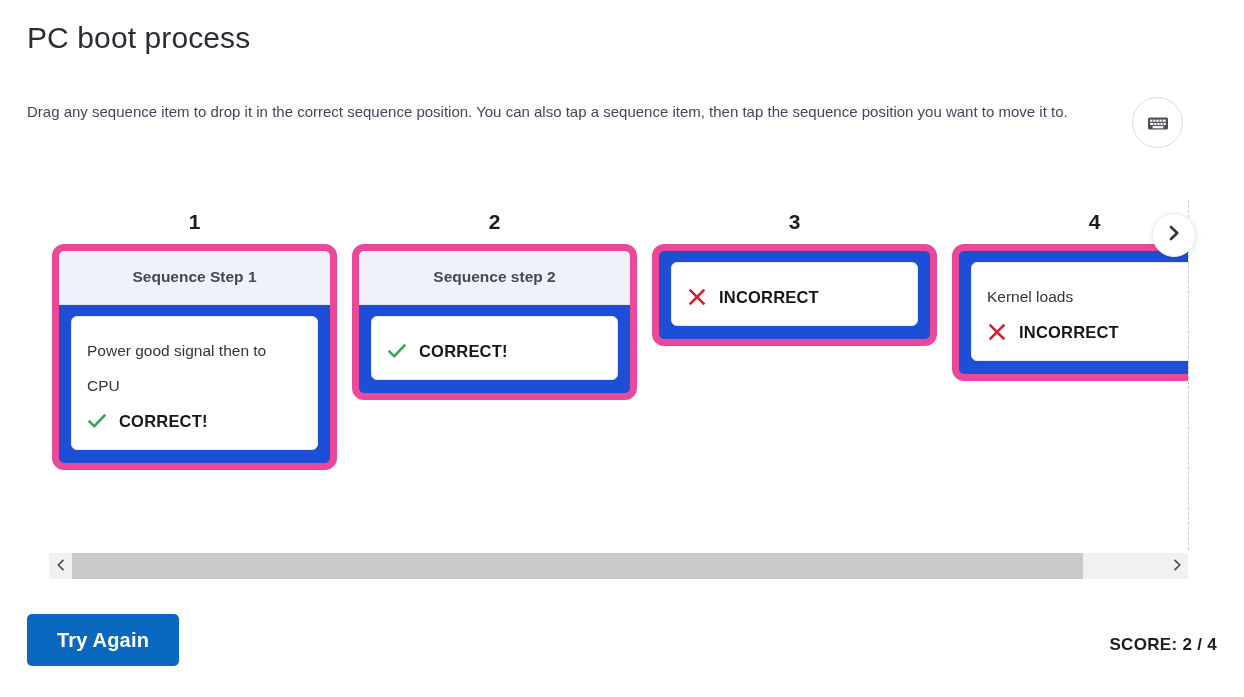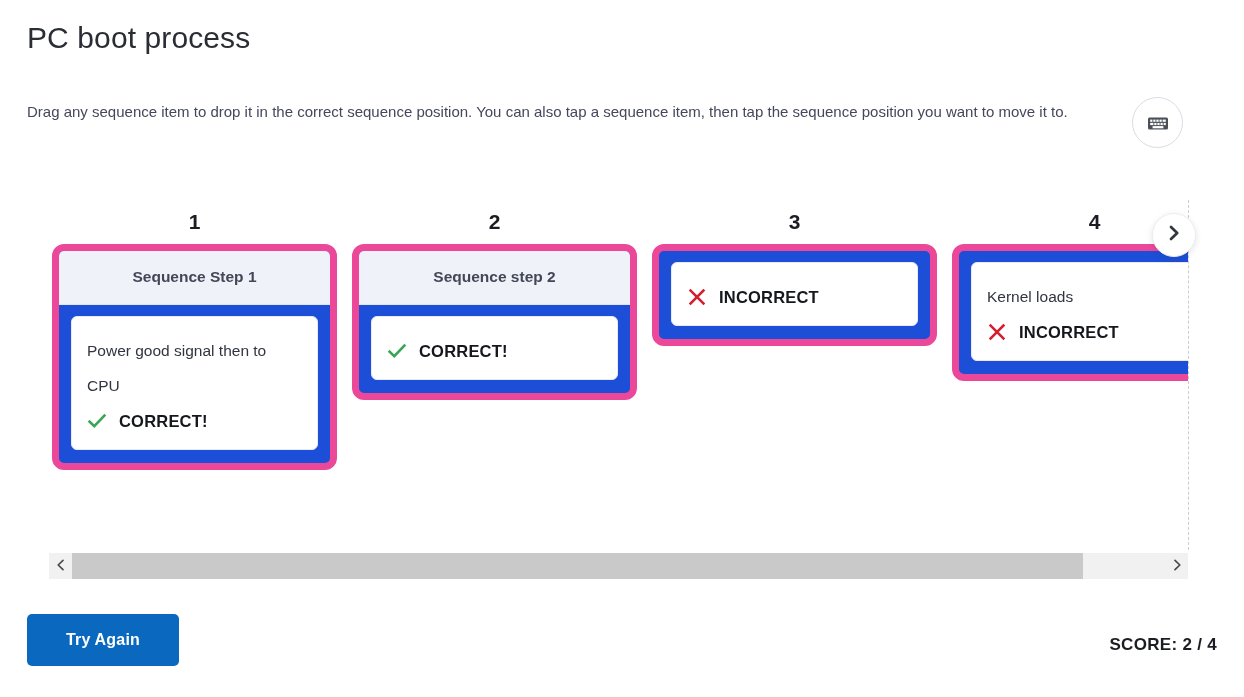--- a/index.html
+++ b/index.html
@@ -212,21 +212,21 @@
   #try-again {
     position: absolute;
     left: 27px;
     top: 614px;
     width: 152px;
     height: 52px;
     border-radius: 5px;
     background: #0a69bf;
     border: none;
     color: #ffffff;
-    font-size: 16px;
+    font-size: 20px;
     font-weight: 700;
     font-family: "Liberation Sans", sans-serif;
     cursor: pointer;
     letter-spacing: 0.2px;
   }
 
   #score {
     position: absolute;
     right: 27px;
     top: 635px;

